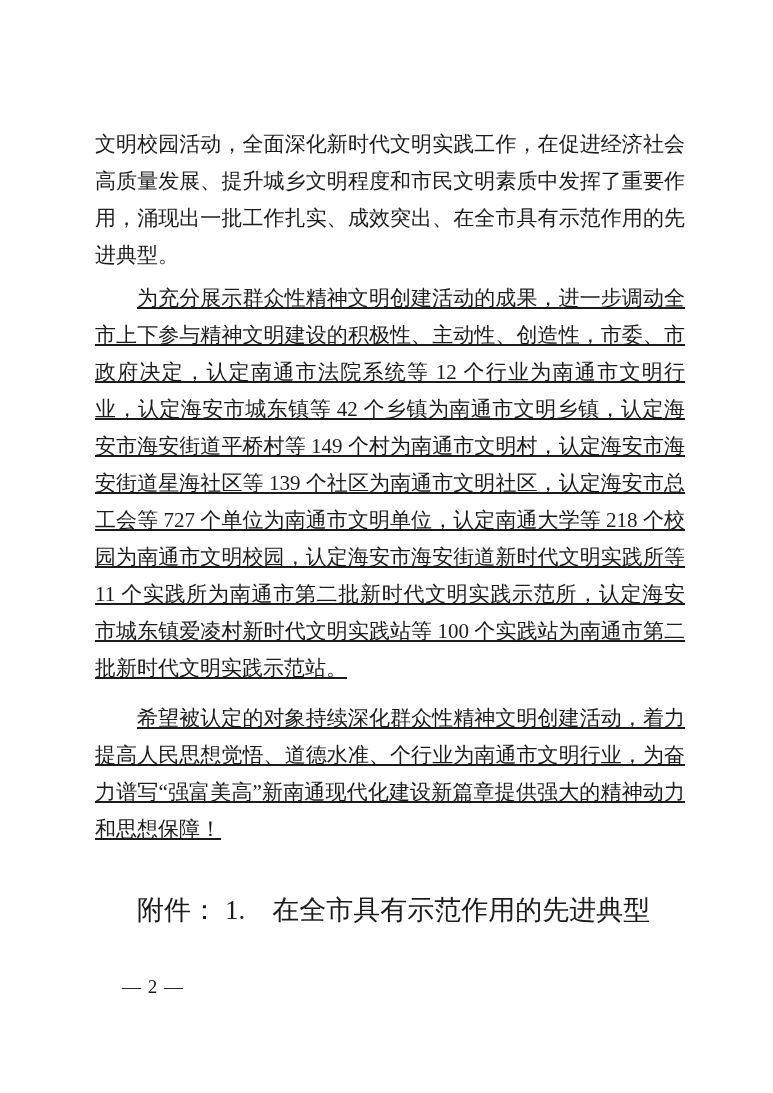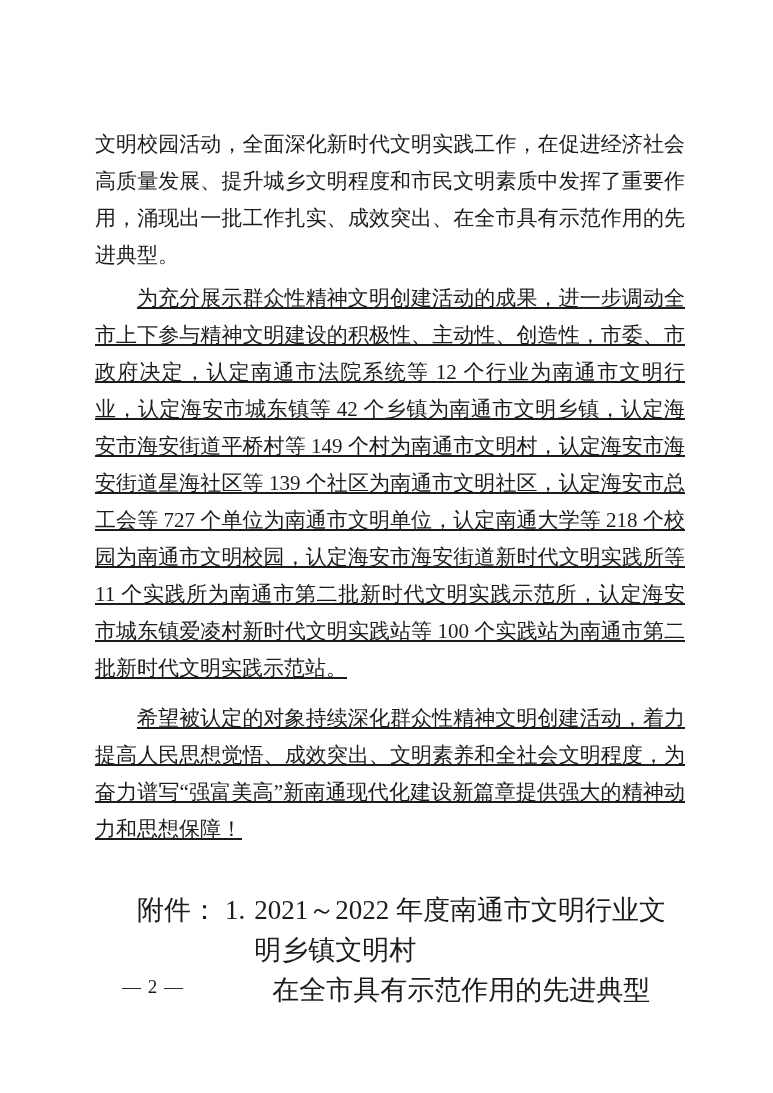--- a/index.html
+++ b/index.html
@@ -81,28 +81,27 @@
 <body>
 
 <div class="page">
 
   <div class="content">
 
     <p class="para">文明校园活动，全面深化新时代文明实践工作，在促进经济社会高质量发展、提升城乡文明程度和市民文明素质中发挥了重要作用，涌现出一批工作扎实、成效突出、在全市具有示范作用的先进典型。</p>
 
     <p class="para indent gap-sm">为充分展示群众性精神文明创建活动的成果，进一步调动全市上下参与精神文明建设的积极性、主动性、创造性，市委、市政府决定，认定南通市法院系统等 12 个行业为南通市文明行业，认定海安市城东镇等 42 个乡镇为南通市文明乡镇，认定海安市海安街道平桥村等 149 个村为南通市文明村，认定海安市海安街道星海社区等 139 个社区为南通市文明社区，认定海安市总工会等 727 个单位为南通市文明单位，认定南通大学等 218 个校园为南通市文明校园，认定海安市海安街道新时代文明实践所等 11 个实践所为南通市第二批新时代文明实践示范所，认定海安市城东镇爱凌村新时代文明实践站等 100 个实践站为南通市第二批新时代文明实践示范站。</p>
 
-    <p class="para indent gap-md">希望被认定的对象持续深化群众性精神文明创建活动，着力提高人民思想觉悟、成效突出、文明素养和全社会文明程度，为奋力谱写“强富美高”新南通现代化建设新篇章提供强大的精神动力和思想保障！</p>
+    <p class="para indent gap-md">希望被认定的对象持续深化群众性精神文明创建活动，着力提高人民思想觉悟、道德水准、个行业为南通市文明行业，为奋力谱写“强富美高”新南通现代化建设新篇章提供强大的精神动力和思想保障！</p>
 
     <div class="attachment">
       <span class="att-label">附件：</span>
       <div class="att-item">
         <span class="att-num">1.</span>
         <div class="att-lines">
-          <div class="att-line1">2021～2022 年度南通市文明行业文明乡镇文明村</div>
           <div class="att-line2">在全市具有示范作用的先进典型</div>
         </div>
       </div>
     </div>
 
   </div>
 
   <div class="page-number">— 2 —</div>
 
 </div>

